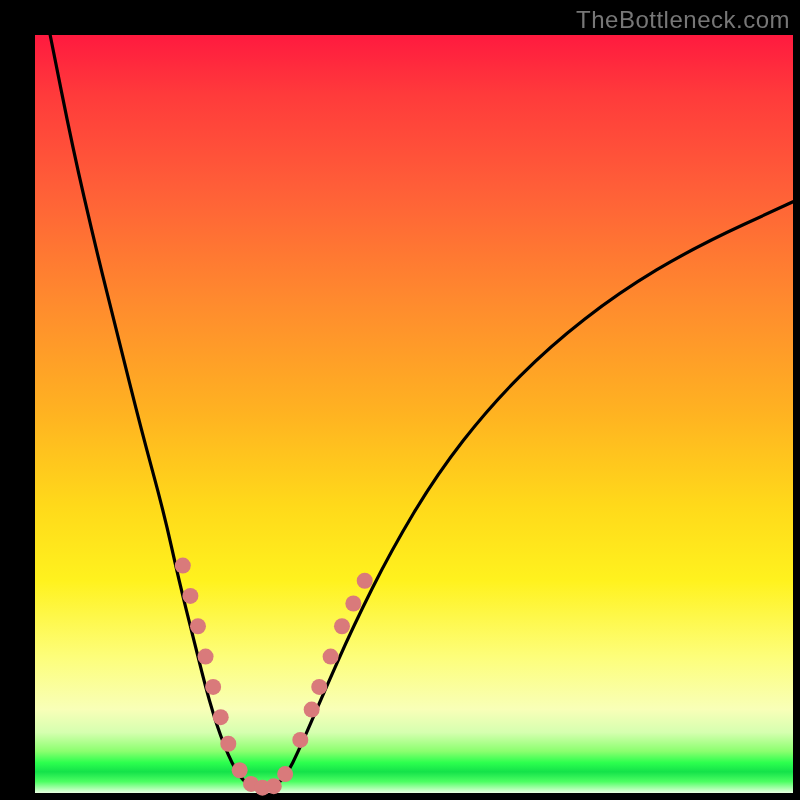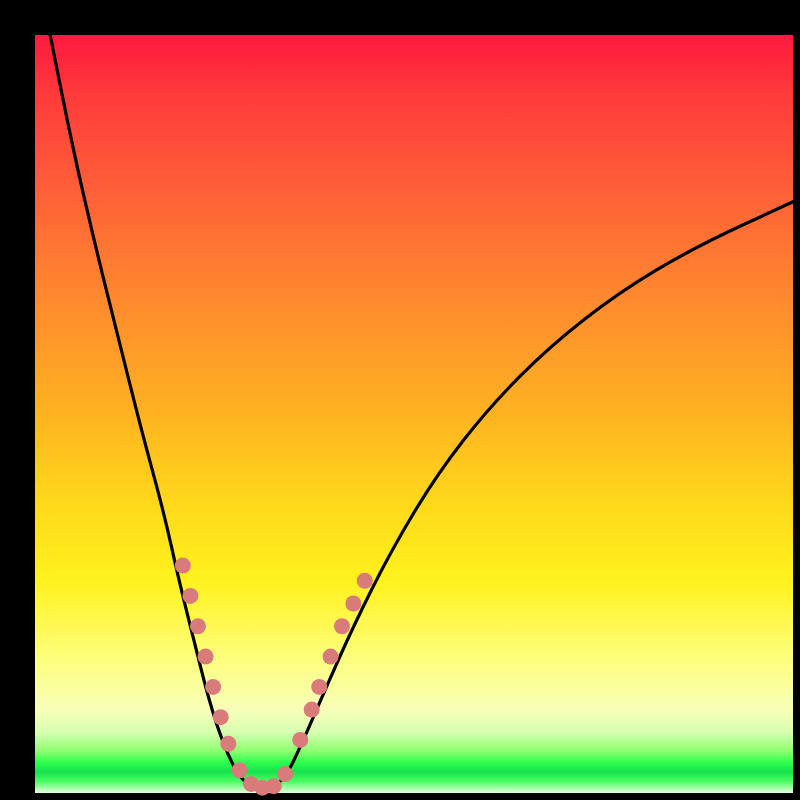--- a/index.html
+++ b/index.html
@@ -60,20 +60,21 @@
     left: 0;
     top: 0;
   }
 </style>
 </head>
 <body>
 
 <div class="frame">
   <div class="plot-area"></div>
 
+  <div class="watermark">TheBottleneck.com</div>
 
   <svg class="curves" width="800" height="800" viewBox="0 0 800 800">
     <g id="curve-group">
         <path d="M 50.16 35 Q 50.16 35 61.53 91.85000000000001 Q 72.9 148.70000000000002 84.27000000000001 197.97000000000003 Q 95.64 247.24 107.00999999999999 292.72 Q 118.38 338.2 129.75 383.68 Q 141.12 429.16 152.49 470.85 Q 163.86 512.54 171.44 546.65 Q 179.02 580.76 186.60000000000002 611.0799999999999 Q 194.18 641.4 201.76 671.72 Q 209.34 702.04 216.92000000000002 724.78 Q 224.5 747.52 232.08 762.6800000000001 Q 239.66000000000003 777.84 247.24 783.5250000000001 Q 254.82 789.21 262.4 789.21 Q 269.98 789.21 277.56 783.5250000000001 Q 285.14 777.84 292.72 762.6800000000001 Q 300.3 747.52 311.67 720.99 Q 323.04 694.46 338.20000000000005 660.35 Q 353.36 626.24 372.31 588.3399999999999 Q 391.26 550.4399999999999 414 512.54 Q 436.74 474.64000000000004 463.27 440.53000000000003 Q 489.8 406.42 520.12 376.1 Q 550.44 345.78000000000003 584.55 319.25 Q 618.66 292.71999999999997 656.56 269.98 Q 694.46 247.24 743.73 224.5 T 793 201.76" fill="none" stroke="#000000" stroke-width="3.2" stroke-linecap="round"></path>
       </g>
     <g id="marker-group">
         <circle cx="182.81" cy="565.6" r="8" fill="#d97a7b"></circle>
         <circle cx="190.39" cy="595.92" r="8" fill="#d97a7b"></circle>
         <circle cx="197.97" cy="626.24" r="8" fill="#d97a7b"></circle>
         <circle cx="205.55" cy="656.5600000000001" r="8" fill="#d97a7b"></circle>

